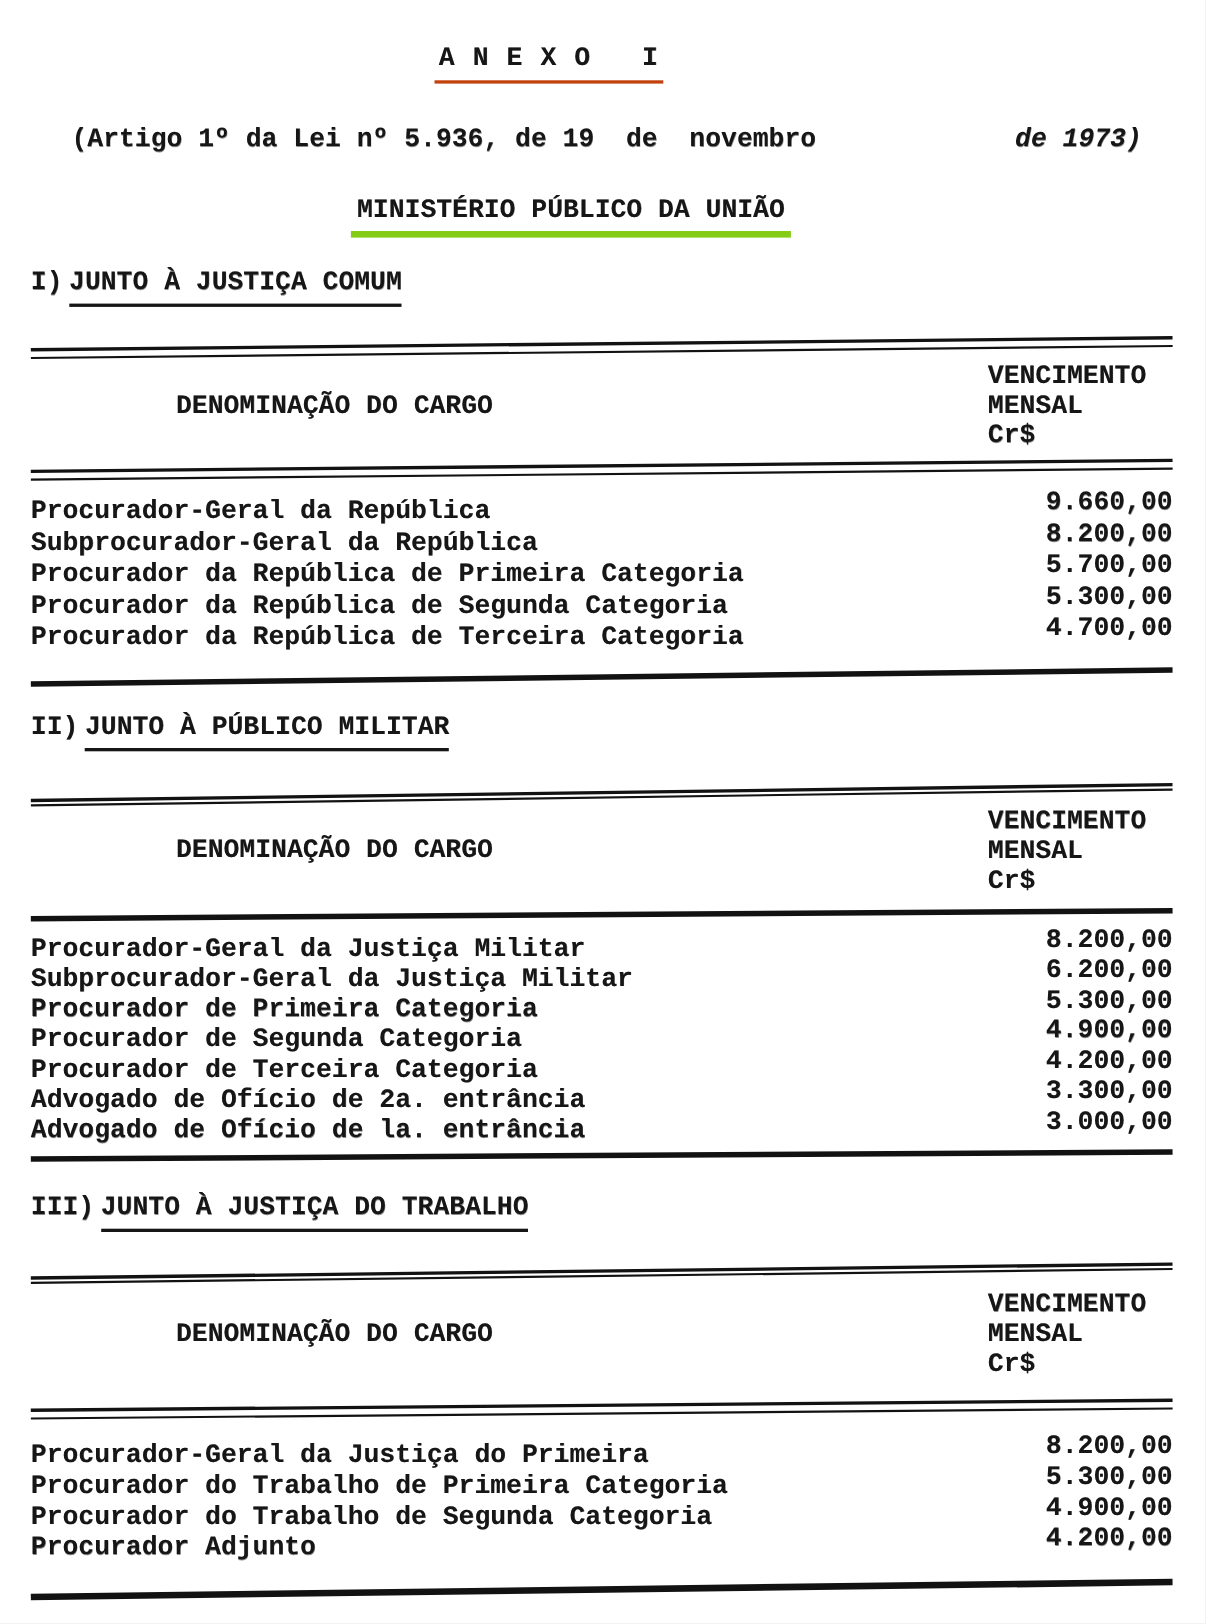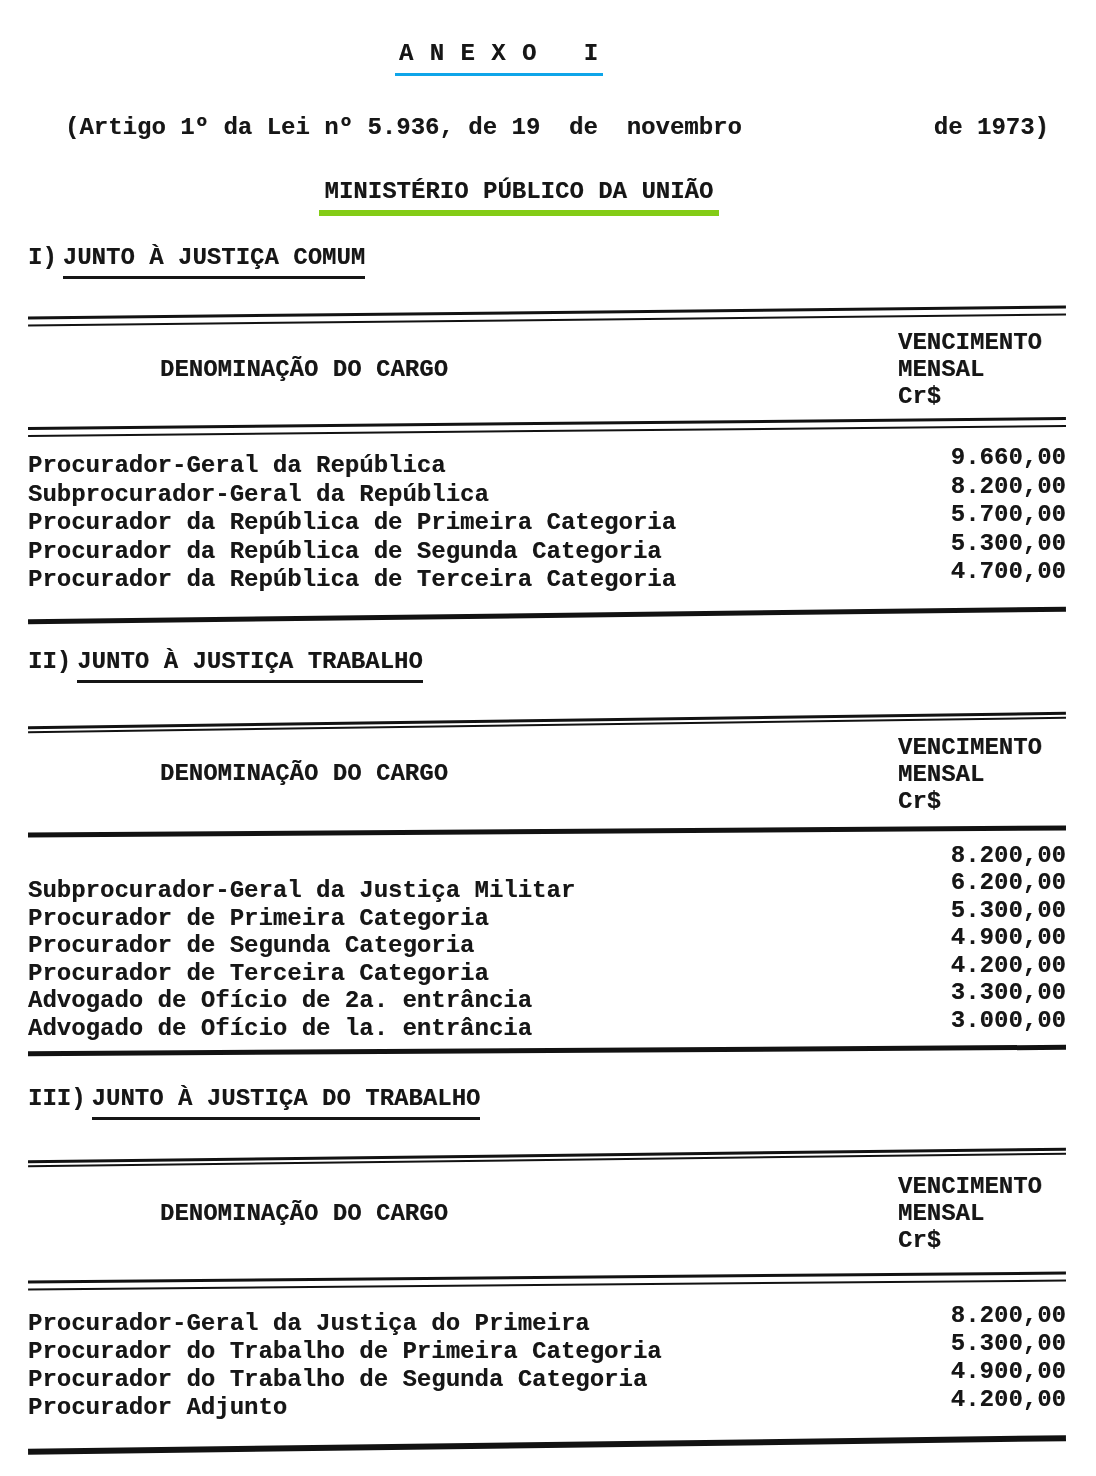--- a/index.html
+++ b/index.html
@@ -14,24 +14,24 @@
     font-weight:700;
     font-size:24px; line-height:28px;
     color:#161616;
     overflow:hidden;
     text-shadow:0.3px 0.3px 0 rgba(0,0,0,0.45);
   }
   .pre { white-space:pre; }
 
   
   .anexo-row { text-align:center; padding-right:96px; }
-  .anexo-title { display:inline-block; border-bottom:3px solid #0ea5e9; padding:0 4px 5px 4px; letter-spacing:1px; }
+  .anexo-title { display:inline-block; border-bottom:3px solid #c2410c; padding:0 4px 5px 4px; letter-spacing:1px; }
   .artigo-row { display:flex; justify-content:space-between; margin-top:38px;align-items:flex-end; }
   .artigo-left { margin-left:37px; }
-  .artigo-right { margin-right:17px; }
+  .artigo-right { margin-right:28px;font-style:italic; }
   .ministry-row { text-align:center; padding-right:56px; margin-top:36px; }
   .ministry-title { display:inline-block; border-bottom:6px solid #84cc16; padding:0 6px 4px 6px; }
 
   
   .sec-heading { margin-top:28px; }
   .sec-heading .sec-title { display:inline-block; border-bottom:3px solid #161616; padding-bottom:4px; margin-left:6px; }
   #sec2 .sec-heading { margin-top:30px; }
   #sec3 .sec-heading { margin-top:32px;font-family:Liberation Mono, monospace; }
 
   
@@ -131,41 +131,42 @@
         <span class="leader"></span>
         <span class="value">4.700,00</span>
       </div>
     </div>
 
     <div class="rule-heavy" style="margin-top:18px; transform:rotate(-0.7deg);"></div>
   </div>
 
   <div id="sec2">
     <div class="sec-heading">
-      <span>II)</span><span class="sec-title">JUNTO À JUSTIÇA TRABALHO</span>
+      <span>II)</span><span class="sec-title">JUNTO À PÚBLICO MILITAR</span>
     </div>
 
     <div class="rule" style="margin-top:36px; transform:rotate(-0.8deg);">
       <div class="bar-a"></div>
         <div class="bar-b" style="margin-top:2px;"></div>
     </div>
 
     <div class="thead">
       <div class="th-cargo">DENOMINAÇÃO DO CARGO</div>
       <div class="th-venc">
         <div>VENCIMENTO</div>
         <div>MENSAL</div>
         <div>Cr$</div>
       </div>
     </div>
 
     <div class="rule-heavy" style="margin-top:14px; transform:rotate(-0.4deg);"></div>
 
     <div class="tbody">
       <div class="row">
+        <span class="cargo">Procurador-Geral da Justiça Militar</span>
         <span class="leader"></span>
         <span class="value">8.200,00</span>
       </div>
       <div class="row">
         <span class="cargo">Subprocurador-Geral da Justiça Militar</span>
         <span class="leader"></span>
         <span class="value">6.200,00</span>
       </div>
       <div class="row">
         <span class="cargo">Procurador de Primeira Categoria</span>

